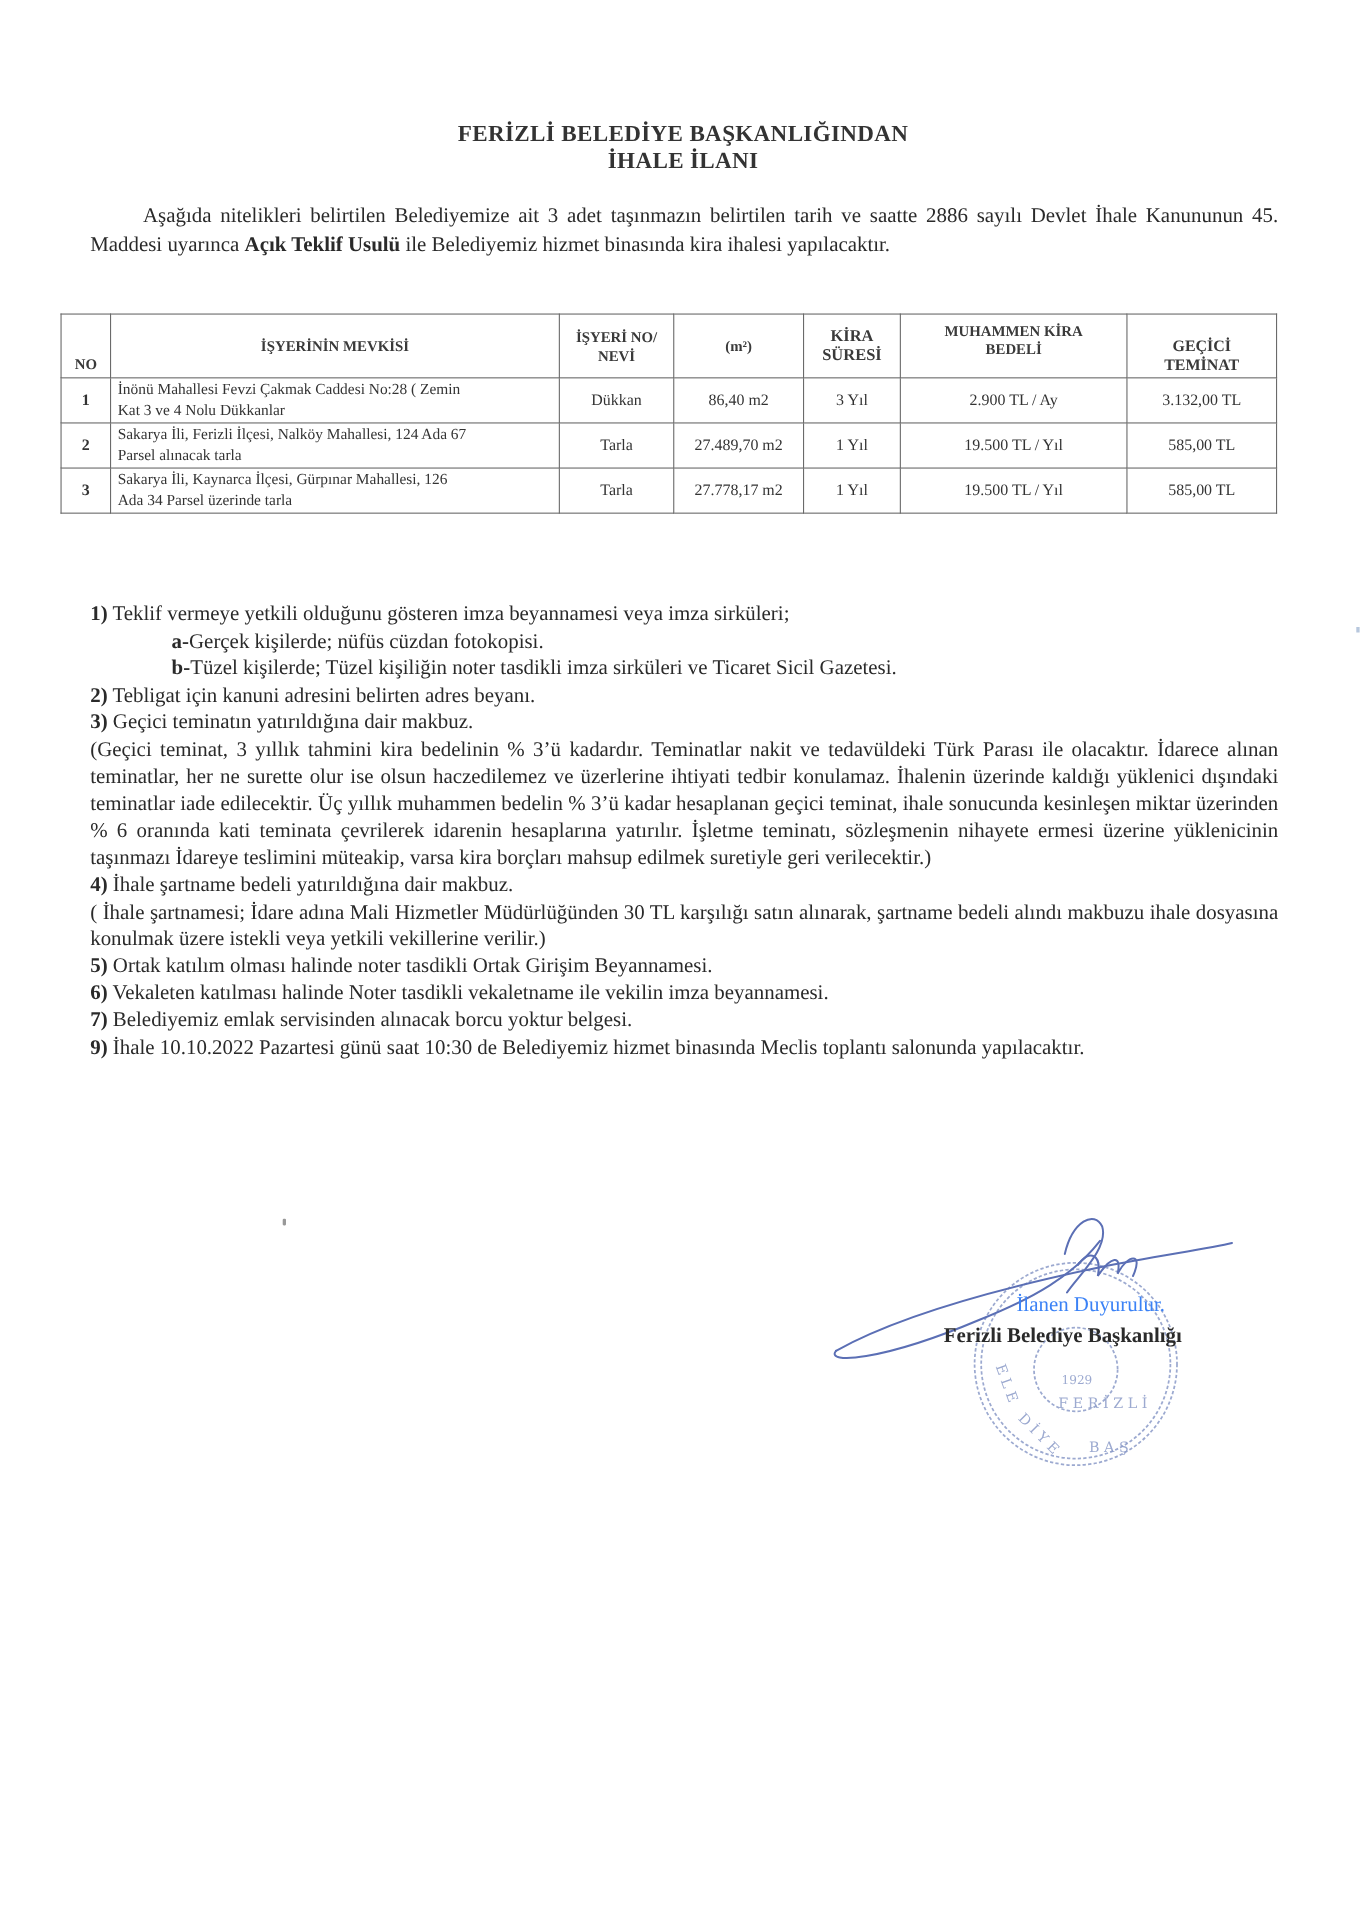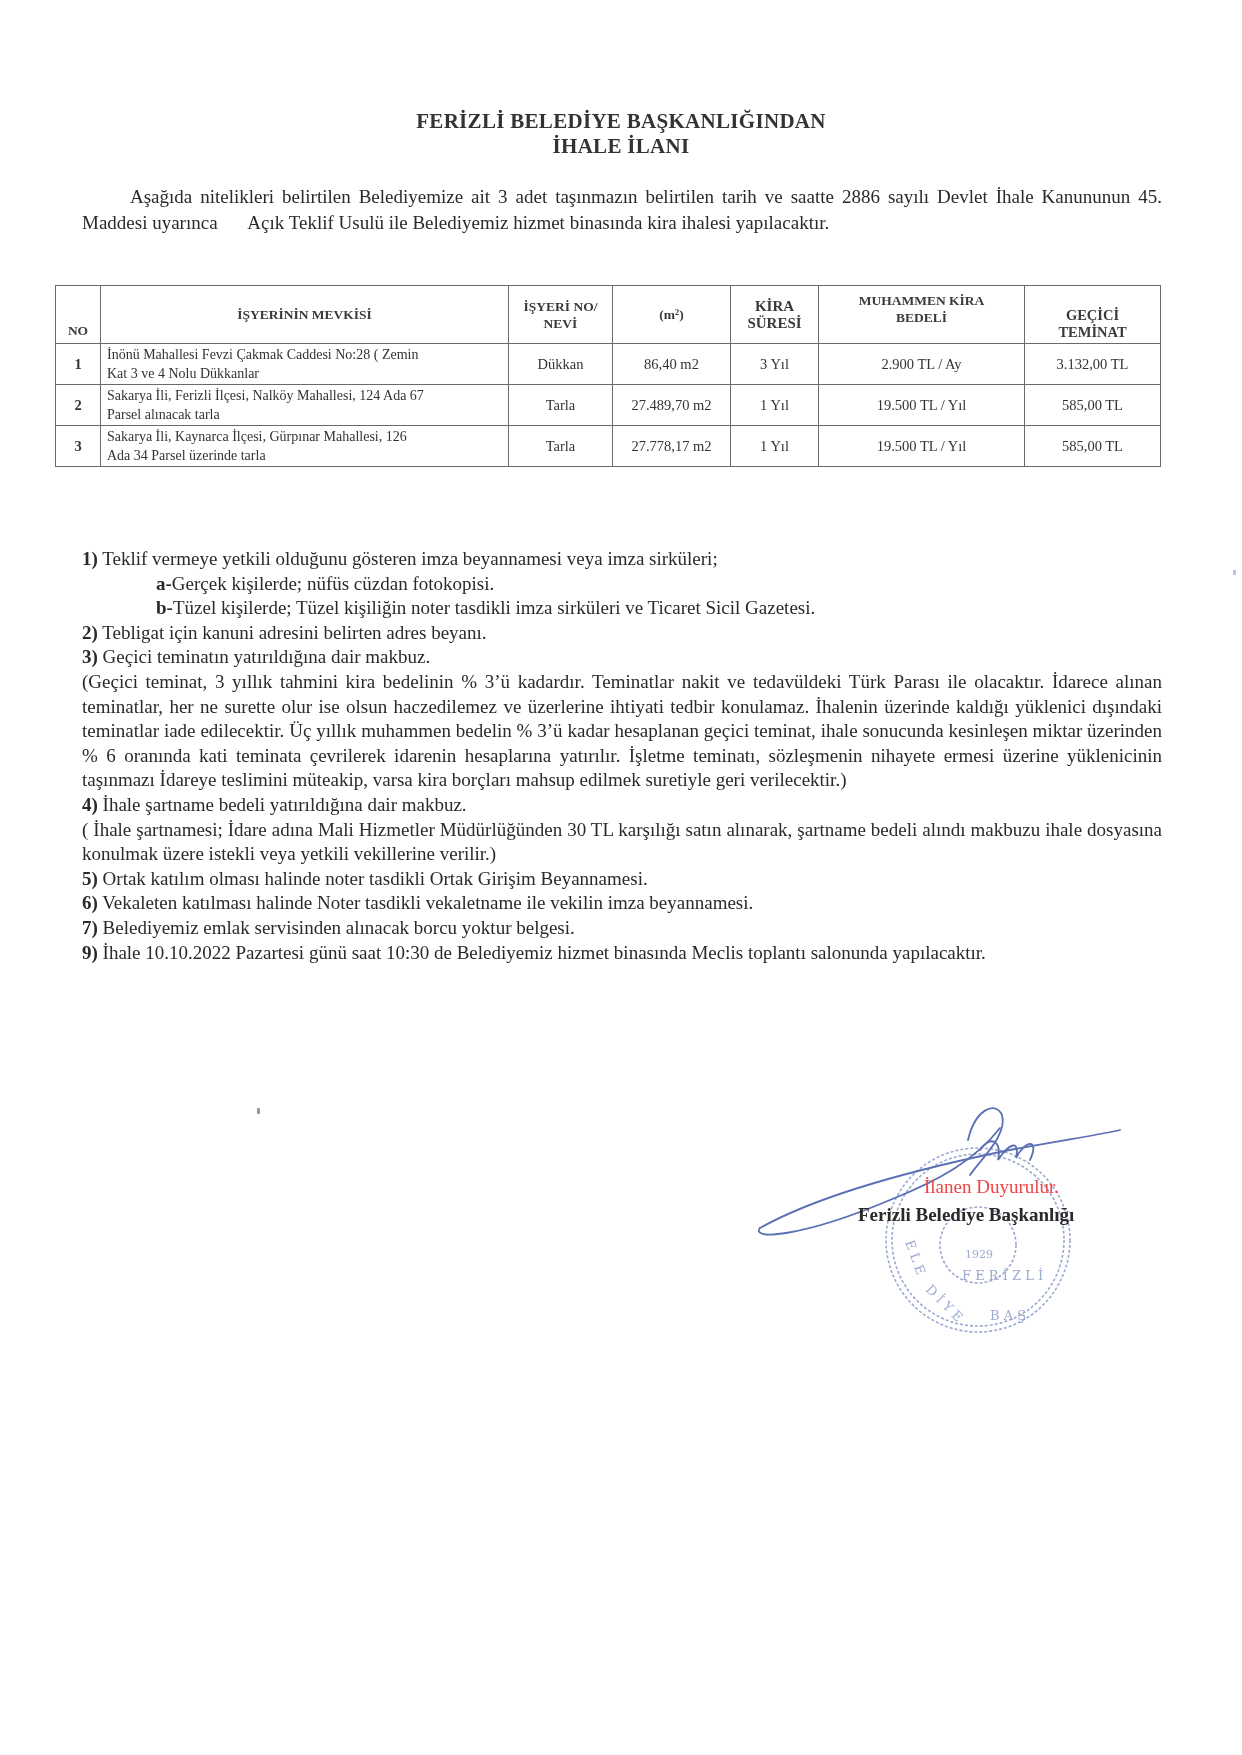--- a/index.html
+++ b/index.html
@@ -4,39 +4,39 @@
 <style>
   html, body { margin: 0; padding: 0; background: #ffffff; }
   body { width: 1242px; height: 1755px; position: relative; overflow: hidden;
          font-family: "Liberation Serif", "DejaVu Serif", serif; color: #2a2a2a; }
   .page { position: absolute; left: 0; top: 0; width: 1242px; height: 1755px; }
   .title { position: absolute; left: 0; width: 1242px; text-align: center;
            font-weight: bold; font-size: 21px; letter-spacing: 0.3px; color: #333; }
   .intro { position: absolute; left: 82px; width: 1080px; font-size: 19px; line-height: 26px;
            text-align: justify; color: #2a2a2a; }
   .intro .indent { display: inline-block; width: 48px; }
-  .intro b { font-weight: normal; margin-left: 25px; }
+  .intro b { font-weight: bold; }
 
   table.notice { position: absolute; left: 55px; top: 285px; border-collapse: collapse;
                  font-size: 14px; color: #333; }
   table.notice td, table.notice th { border: 1.3px solid #6a6a6a; padding: 0; }
   table.notice th { font-weight: bold; font-size: 13.5px; line-height: 17px; text-align: center; color: #3a3a3a; }
   table.notice td { text-align: center; font-size: 14.5px; }
   table.notice td.loc { text-align: left; padding-left: 6px; font-size: 14px; line-height: 19px; }
   table.notice td.no { font-weight: bold; }
   .th-no { vertical-align: bottom; padding-bottom: 4px !important; }
   .th-gecici span { display: block; }
 
   .section-head { position: absolute; left: 82px; top: 496px; font-weight: bold; font-size: 19px; color: #2a2a2a; }
   .conds { position: absolute; left: 82px; top: 547px; width: 1080px; font-size: 19px; line-height: 24.6px;
            color: #2a2a2a; text-align: justify; }
   .conds .line { display: block; }
   .conds .sub { padding-left: 74px; }
   .conds b { font-weight: bold; }
-  .sig-text1 { position: absolute; left: 924px; top: 1176px; font-size: 19px; color: #ef4444; }
+  .sig-text1 { position: absolute; left: 924px; top: 1176px; font-size: 19px; color: #3b82f6; }
   .sig-text2 { position: absolute; left: 858px; top: 1204px; font-size: 19px; font-weight: bold; color: #2a2a2a; }
   .stamp-svg { position: absolute; left: 740px; top: 1080px; }
   .speck { position: absolute; left: 257px; top: 1108px; width: 3px; height: 6px; background: #999; border-radius: 1px; }
   .edge-mark { position: absolute; left: 1233px; top: 570px; width: 3px; height: 5px; background: #b7c7dd; }
 </style>
 </head>
 <body>
 
 <div class="page">
 

